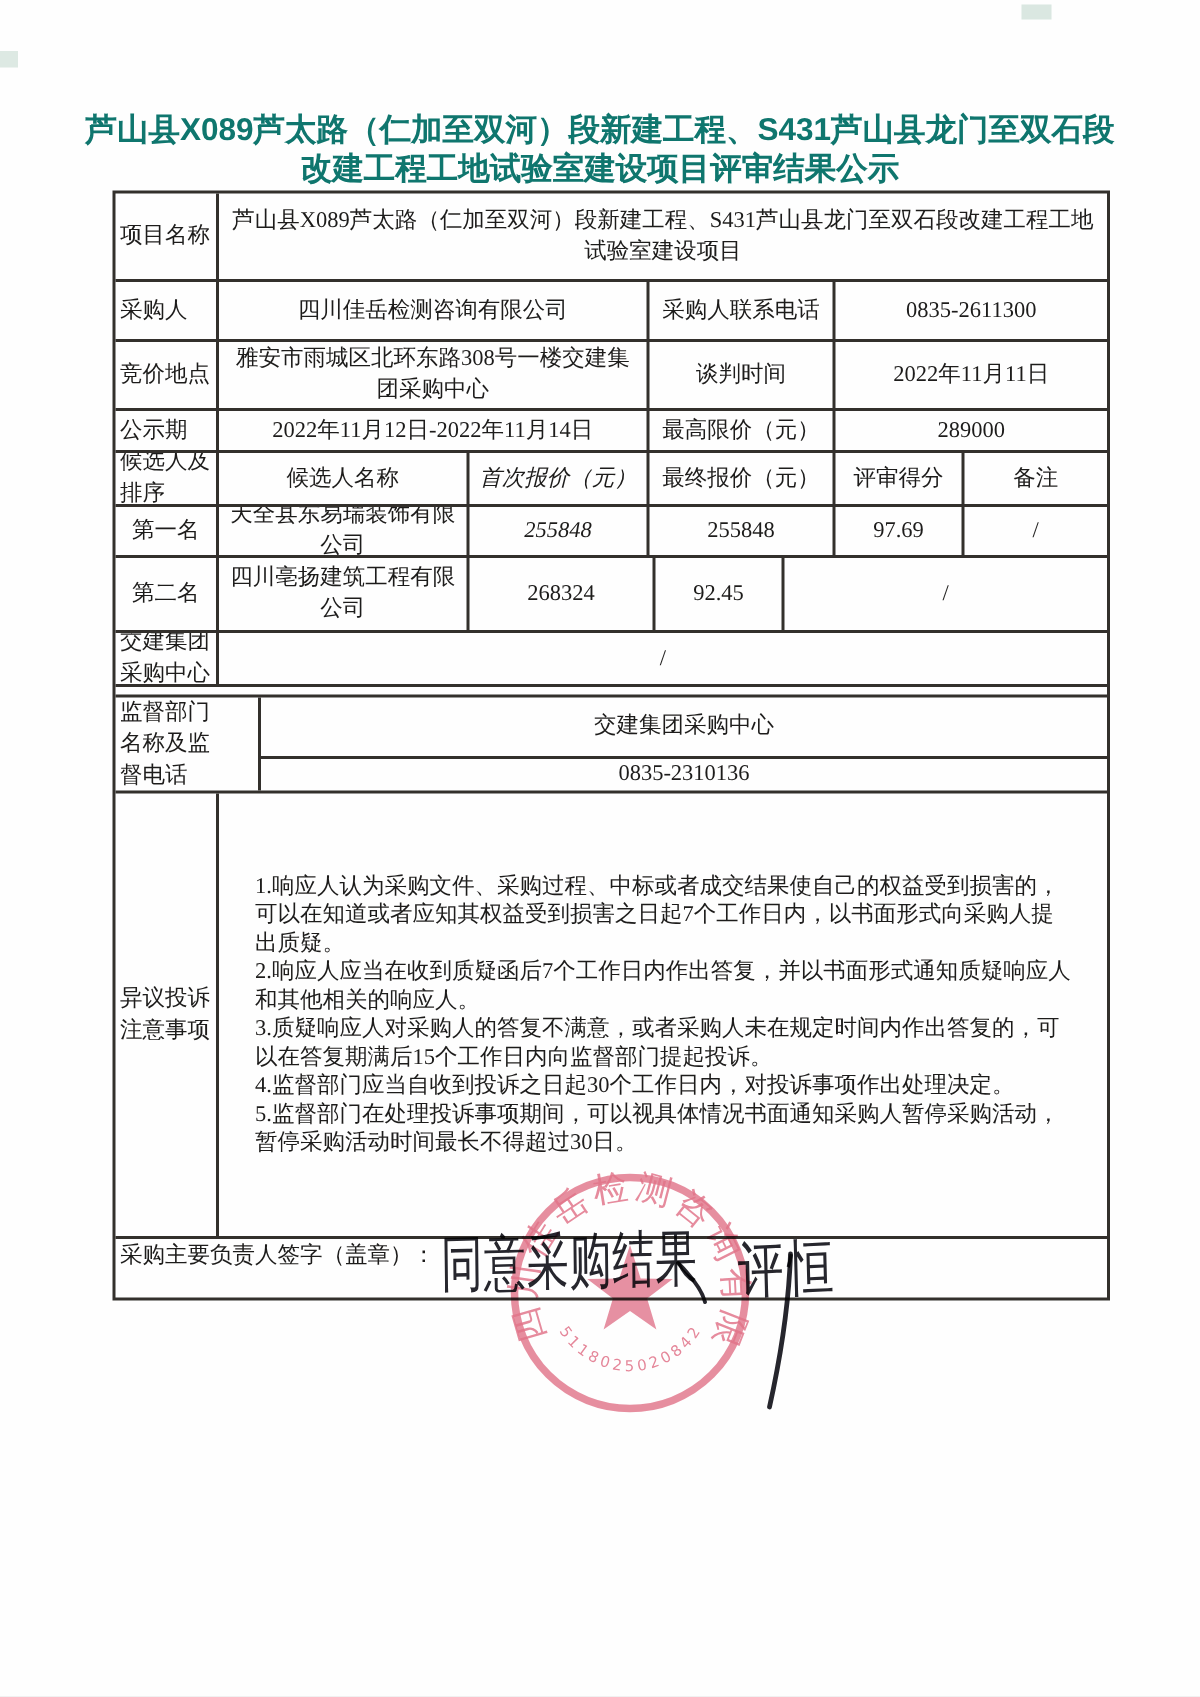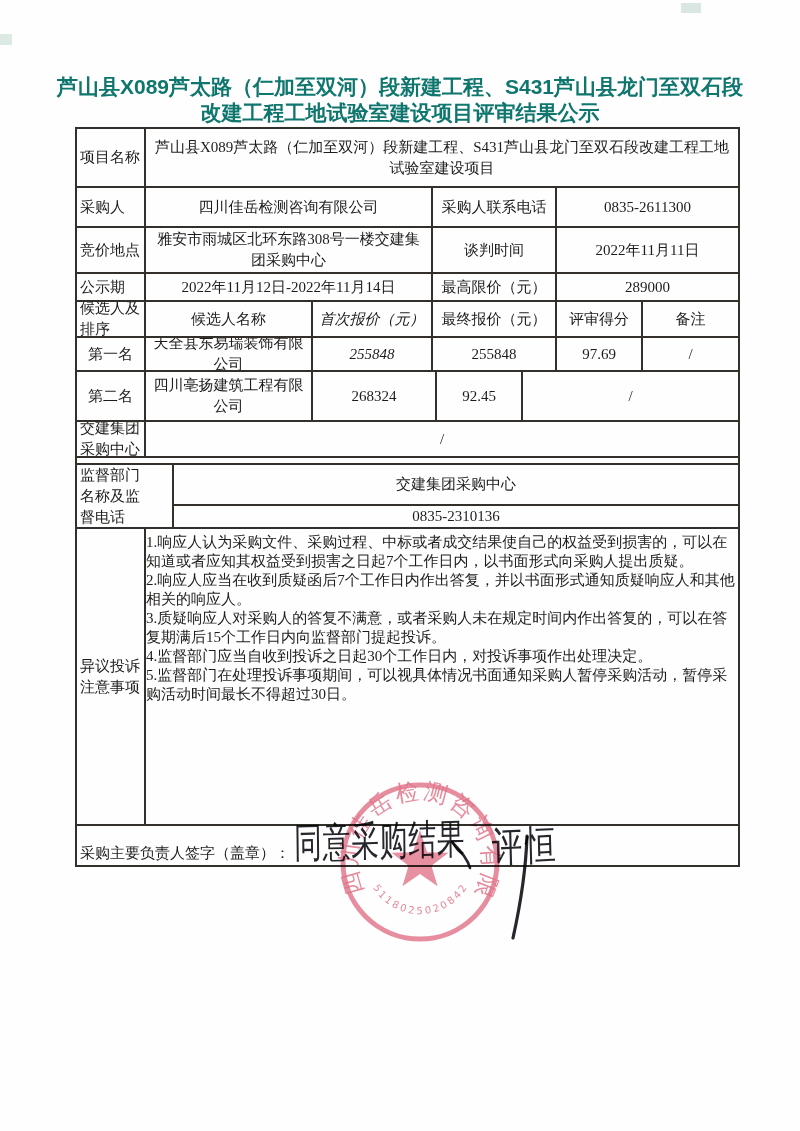--- a/index.html
+++ b/index.html
@@ -41,25 +41,25 @@
   .c4{width:124px;flex:0 0 124px;}
   .c5{width:86px;flex:0 0 86px;}
   .c6{flex:1;}
   .c23{width:287px;flex:0 0 287px;}
   .c56{flex:1;}
   .cwide{flex:1;}
   .subcol{flex:1;display:flex;flex-direction:column;border-left:2px solid #33302c;margin-left:28px;}
   .subrow{display:flex;align-items:center;justify-content:center;box-sizing:border-box;}
   .subrow + .subrow{border-top:2px solid #33302c;}
   .notices{
-    display:flex;flex-direction:column;justify-content:flex-start;
-    text-align:left;align-items:flex-start;line-height:19px;padding:4px 0;
+    display:flex;flex-direction:column;justify-content:center;
+    text-align:left;align-items:flex-start;line-height:19px;padding:4px 24px;
   }
   .notices div{margin:0;}
-  .sig-row{display:flex;align-items:flex-end;box-sizing:border-box;border-top:2px solid #33302c;padding:1px 3px;}
+  .sig-row{display:flex;align-items:flex-start;box-sizing:border-box;border-top:2px solid #33302c;padding:1px 3px;}
 
   
   .stamp{position:absolute;left:330px;top:772px;mix-blend-mode:multiply;opacity:.88;}
   
   .hw{
     position:absolute;color:#26262d;font-family:cursive,serif;
     white-space:nowrap;transform-origin:left center;mix-blend-mode:multiply;
   }
   .hw-main{left:294px;top:816px;font-size:41px;transform:scaleX(.68) rotate(-1deg);letter-spacing:1px;}
   .hw-name{left:492px;top:820px;font-size:41px;transform:scaleX(.74) rotate(-2deg);letter-spacing:4px;}

